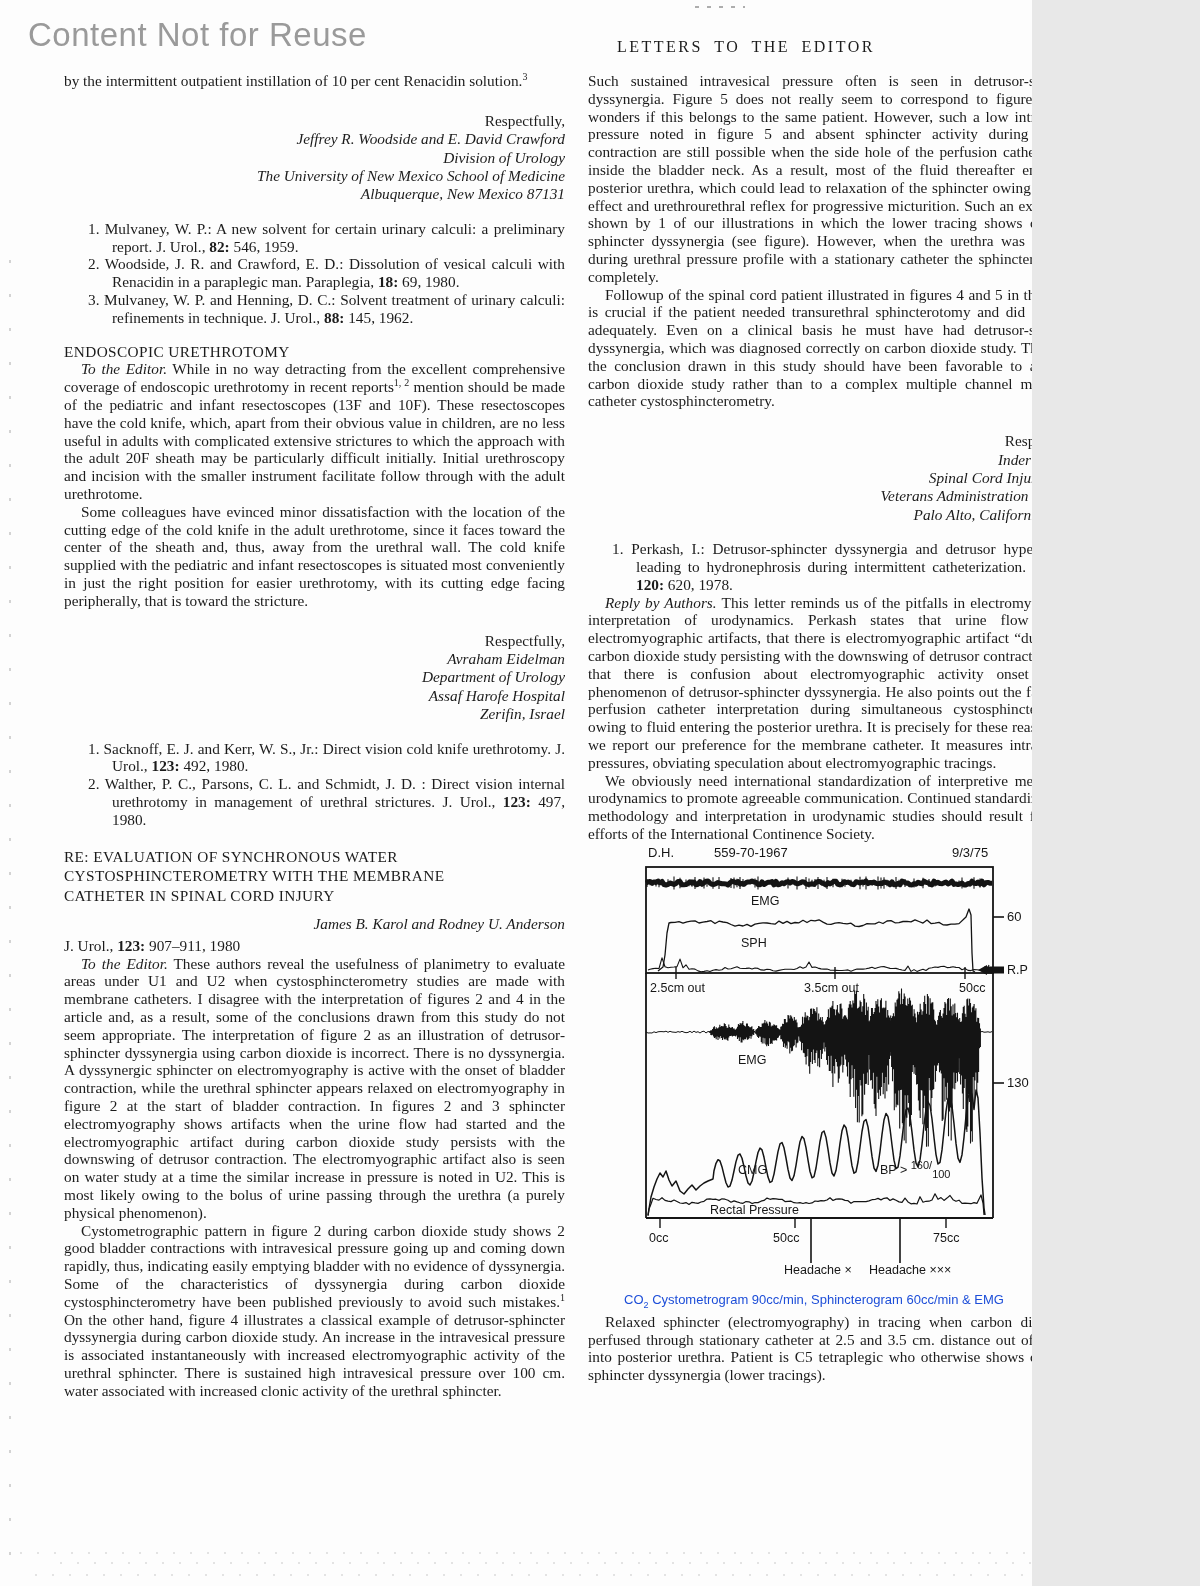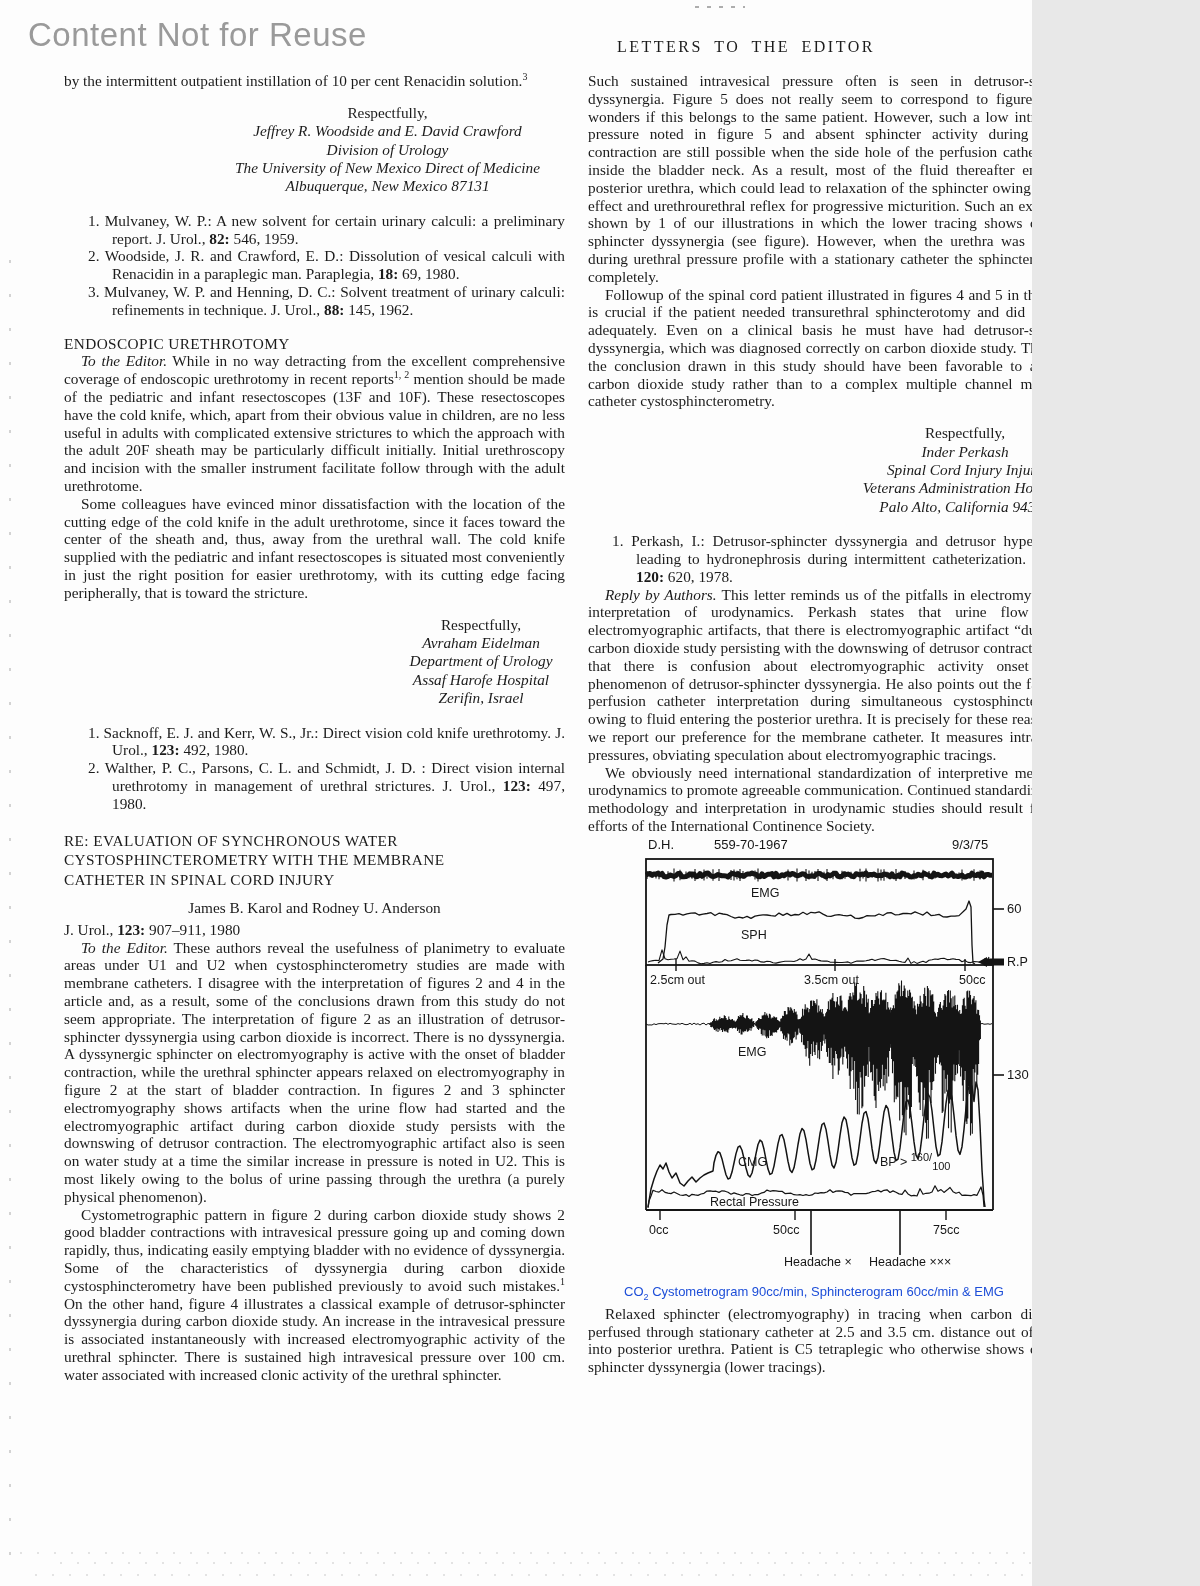--- a/index.html
+++ b/index.html
@@ -5,30 +5,30 @@
   html,body{margin:0;padding:0;background:#e8e8e8}
   .page{position:relative;width:1032px;height:1586px;background:#fdfdfd;color:#1b1b1b;
         font-family:"Liberation Serif",serif;font-size:15.3px;line-height:17.8px;overflow:hidden}
   .col{position:absolute;top:72px;text-align:justify}
   .col-left{left:64px;width:501px}
   .col-right{left:588px;width:497px}
   p.body{margin:0;padding:0}
   .indent{text-indent:17px}
   .para-gap{margin-top:12px}
   .it{font-style:italic}
-  .sig{margin-top:14px;line-height:18.4px;text-align:center}
+  .sig{margin-top:22px;line-height:18.4px;text-align:right}
   .sig-1{padding-left:146px}
   .sig-2{padding-left:333px}
   .sig-3{padding-left:257px}
   .refs{margin-top:16px}
   .ref{margin:0;padding-left:48px;text-indent:-24px;text-align:justify}
   .vol{font-weight:700}
   .sect{margin-top:16px;letter-spacing:.4px;font-size:15.3px}
   .sect-multi{margin-top:18px;line-height:19.5px}
-  .byline{margin-top:10px;text-align:center;}
+  .byline{margin-top:10px;text-align:right;font-style:italic}
   .cite{margin-top:4px;}
   sup{font-size:10px;line-height:0;vertical-align:super}
   .watermark{position:absolute;left:28px;top:26px;font-family:"Liberation Sans",sans-serif;
              font-size:33px;color:#9a9a9a;letter-spacing:.5px}
   .runhead{position:absolute;left:617px;top:38px;font-size:16px;letter-spacing:2.5px;word-spacing:5px}
   .pagenum{position:absolute;left:1122px;top:38px;font-size:16px}
   .figure{position:relative;height:470px}
   .fig-svg{position:absolute;left:30px;top:0}
   .caption{position:absolute;left:36px;top:448px;font-family:Liberation Sans, sans-serif;
            font-size:13px;color:#1d4ed8}
@@ -59,21 +59,21 @@
   <div class="runhead">LETTERS TO THE EDITOR</div>
   <div class="pagenum">135</div>
 
   <div class="col col-left">
     <p class="body"><span>by the intermittent outpatient instillation of 10 per cent Renacidin solution.</span><sup>3</sup></p>
 
     <div class="sig sig-1">
       <div>Respectfully,</div>
       <div class="it">Jeffrey R. Woodside and E. David Crawford</div>
       <div class="it">Division of Urology</div>
-      <div class="it">The University of New Mexico Direct of Medicine</div>
+      <div class="it">The University of New Mexico School of Medicine</div>
       <div class="it">Albuquerque, New Mexico 87131</div>
     </div>
 
     <div class="refs">
       <p class="ref"><span>1.</span><span> Mulvaney, W. P.: A new solvent for certain urinary calculi: a preliminary report. J. Urol., </span><span class="vol">82:</span><span> 546, 1959.</span></p>
       <p class="ref"><span>2.</span><span> Woodside, J. R. and Crawford, E. D.: Dissolution of vesical calculi with Renacidin in a paraplegic man. Paraplegia, </span><span class="vol">18:</span><span> 69, 1980.</span></p>
       <p class="ref"><span>3.</span><span> Mulvaney, W. P. and Henning, D. C.: Solvent treatment of urinary calculi: refinements in technique. J. Urol., </span><span class="vol">88:</span><span> 145, 1962.</span></p>
     </div>
 
     <div class="sect">ENDOSCOPIC URETHROTOMY</div>

